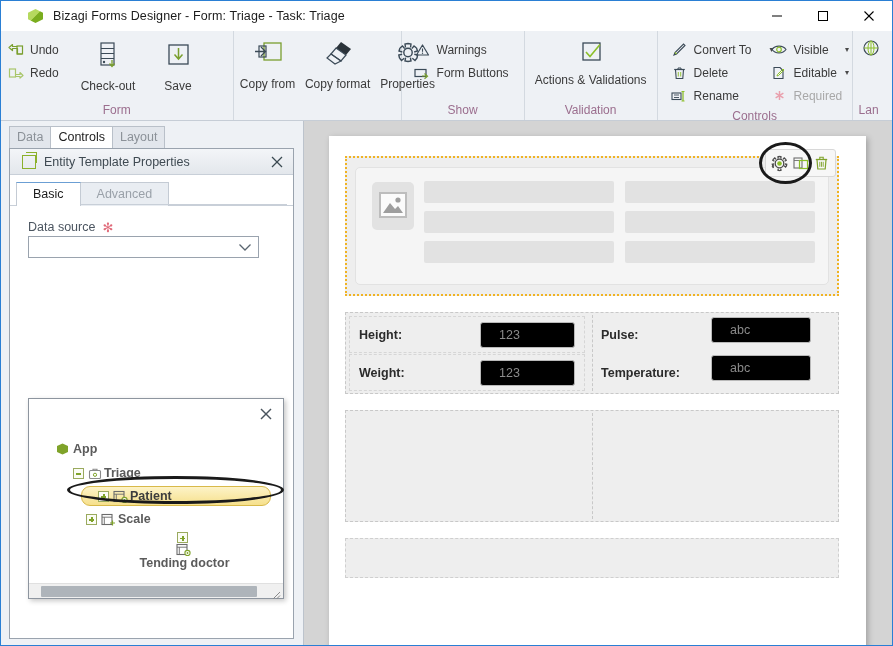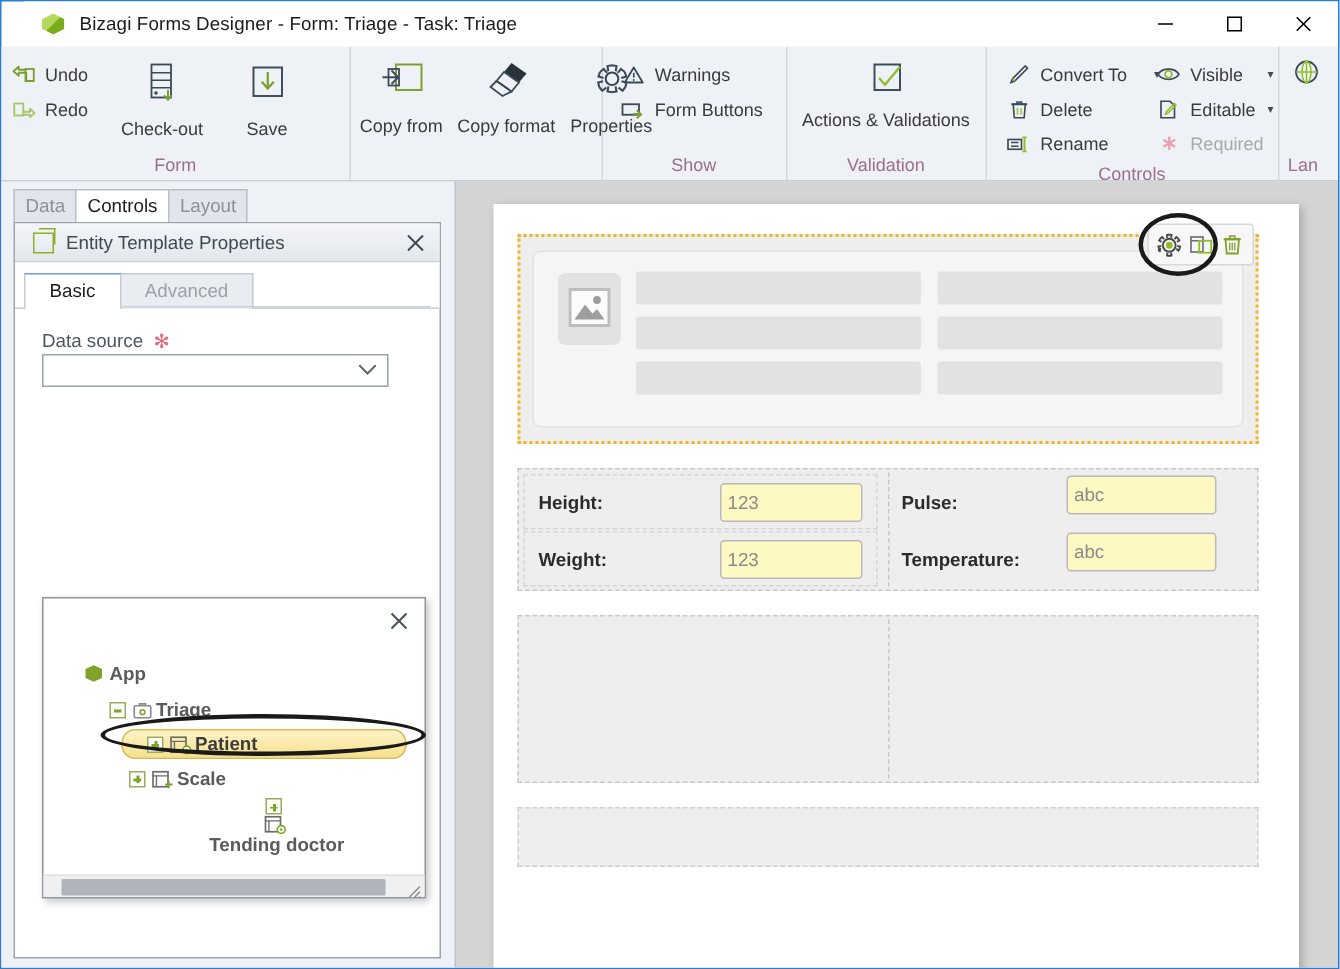--- a/index.html
+++ b/index.html
@@ -198,23 +198,23 @@
   
   .sectA{left:16px;top:176px;width:494px;height:82px;border:1px dashed #c8c8c8;}
   .sectB{left:16px;top:274px;width:494px;height:112px;border:1px dashed #c8c8c8;}
   .col{position:absolute;top:3px;bottom:3px;box-sizing:border-box;}
   .cell{
     position:absolute;left:0;right:0;height:37px;border:1px dashed #d6d6d6;box-sizing:border-box;
     display:flex;align-items:center;
   }
   .flab{font-size:12.5px;font-weight:bold;color:#2b2b2b;margin-left:9px;white-space:nowrap;}
   .finput{
-    position:absolute;height:26px;background:#fef9c3;border:1px solid #b9b9b9;border-radius:3px;
+    position:absolute;height:26px;background:#000000;border:1px solid #b9b9b9;border-radius:3px;
     box-sizing:border-box;font-size:12.5px;color:#8a8a8a;display:flex;align-items:center;
-    padding-left:4px;
+    padding-left:18px;
   }
   .fsel{
     position:absolute;height:26px;background:#ffffff;border:1px solid #b9b9b9;border-radius:3px;
     box-sizing:border-box;display:flex;align-items:center;justify-content:flex-end;padding-right:7px;
   }
   .vdiv{position:absolute;top:2px;bottom:2px;border-left:1px dashed #c8c8c8;}
   .sectC{left:16px;top:402px;width:494px;height:40px;border:1px dashed #cfcfcf;background:#eeeeee;}
 </style>
 </head>
 <body>

